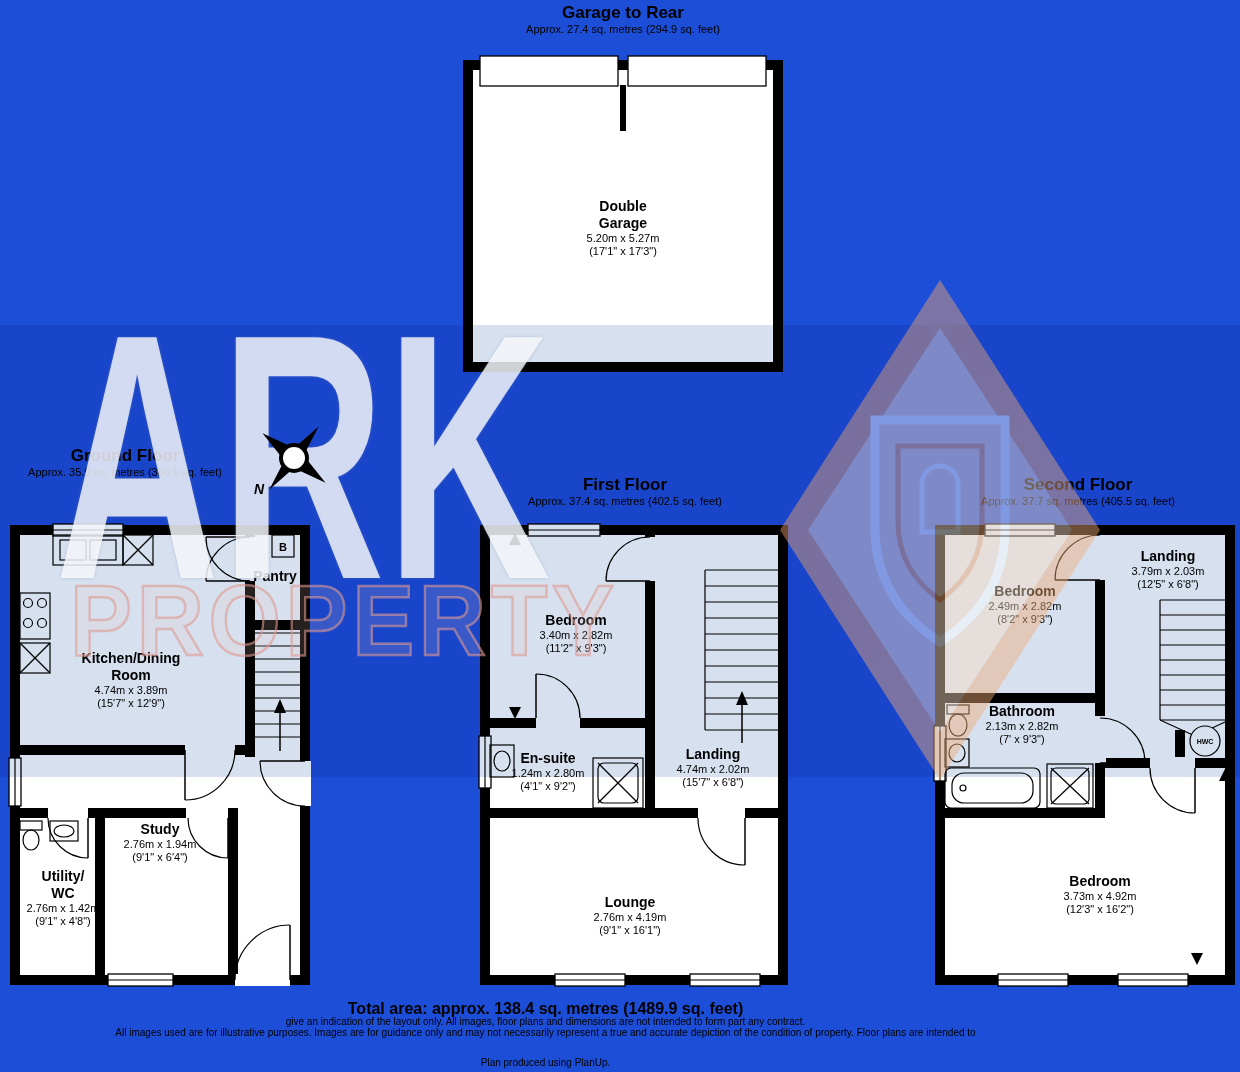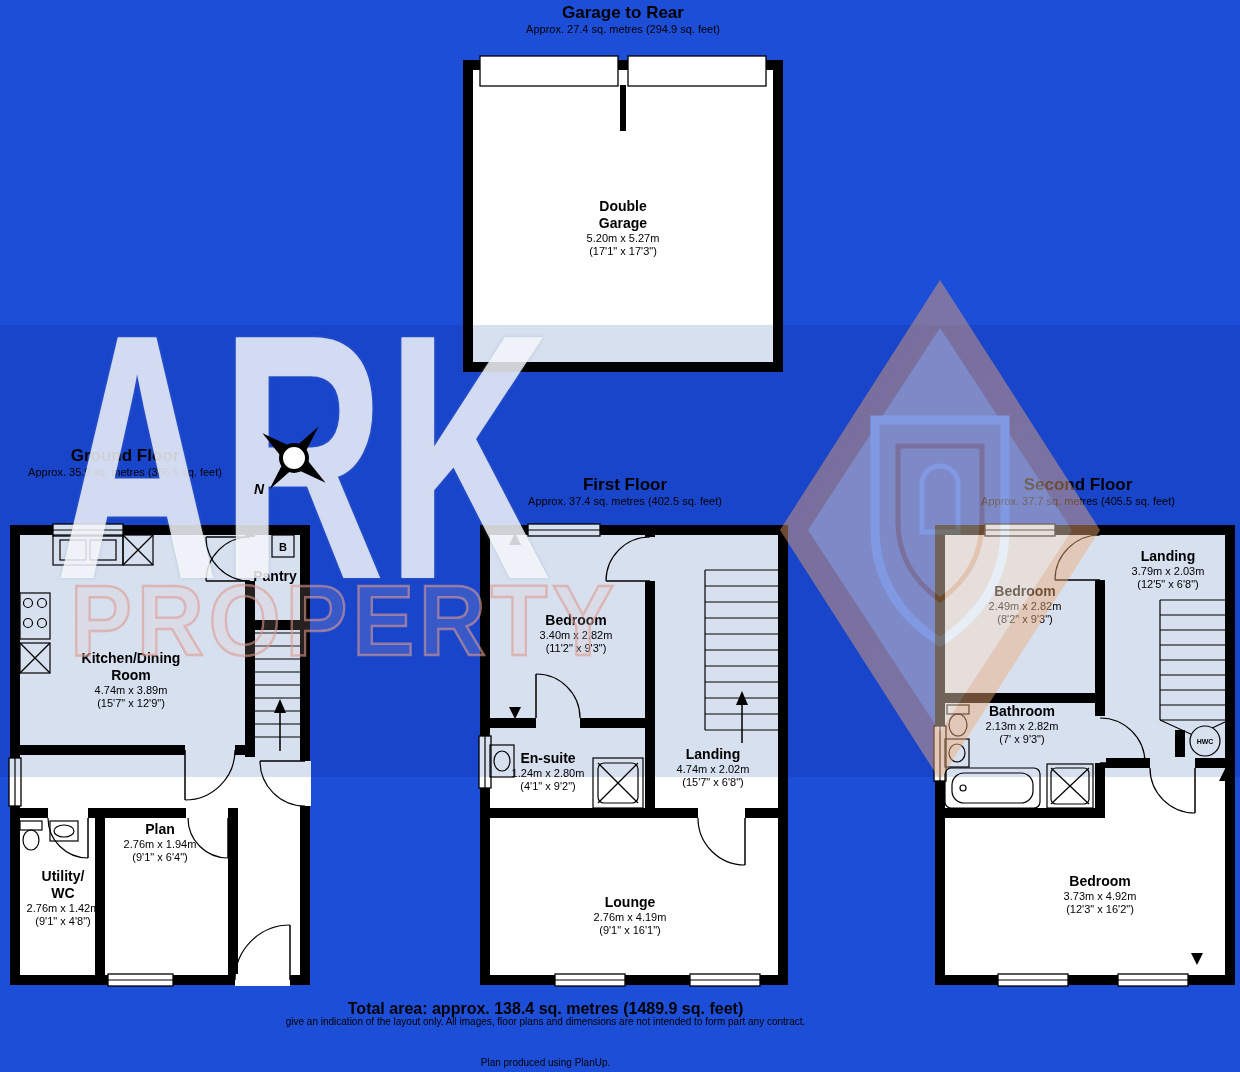--- a/index.html
+++ b/index.html
@@ -388,21 +388,21 @@
   <div class="room-label" style="left:275px;top:568px">
     <div class="room-name">Pantry</div>
   </div>
   <div class="room-label" style="left:131px;top:650px">
     <div class="room-name">Kitchen/Dining
 Room</div>
     <div class="room-dim">4.74m x 3.89m</div>
     <div class="room-dim">(15'7" x 12'9")</div>
   </div>
   <div class="room-label" style="left:160px;top:821px">
-    <div class="room-name">Plan</div>
+    <div class="room-name">Study</div>
     <div class="room-dim">2.76m x 1.94m</div>
     <div class="room-dim">(9'1" x 6'4")</div>
   </div>
   <div class="room-label" style="left:63px;top:868px">
     <div class="room-name">Utility/
 WC</div>
     <div class="room-dim">2.76m x 1.42m</div>
     <div class="room-dim">(9'1" x 4'8")</div>
   </div>
 
@@ -442,20 +442,21 @@
     <div class="room-dim">2.13m x 2.82m</div>
     <div class="room-dim">(7' x 9'3")</div>
   </div>
   <div class="room-label" style="left:1100px;top:873px">
     <div class="room-name">Bedroom</div>
     <div class="room-dim">3.73m x 4.92m</div>
     <div class="room-dim">(12'3" x 16'2")</div>
   </div>
 
   <div class="footer-line total" style="top:1000px">Total area: approx. 138.4 sq. metres (1489.9 sq. feet)</div>
+  <div class="footer-line small" style="top:1027px">All images used are for illustrative purposes. Images are for guidance only and may not necessarily represent a true and accurate depiction of the condition of property. Floor plans are intended to</div>
   <div class="footer-line small" style="top:1016px">give an indication of the layout only. All images, floor plans and dimensions are not intended to form part any contract.</div>
   <div class="footer-line small" style="top:1057px">Plan produced using PlanUp.</div>
 
   <div class="wm band"></div>
   <svg class="wm" style="left:770px;top:270px" width="340" height="520" viewBox="0 0 340 520">
     <defs>
       <linearGradient id="dg" x1="0" y1="0" x2="1" y2="1">
         <stop offset="0" stop-color="#ee9e62"></stop>
         <stop offset="1" stop-color="#f3b27e"></stop>
       </linearGradient>

